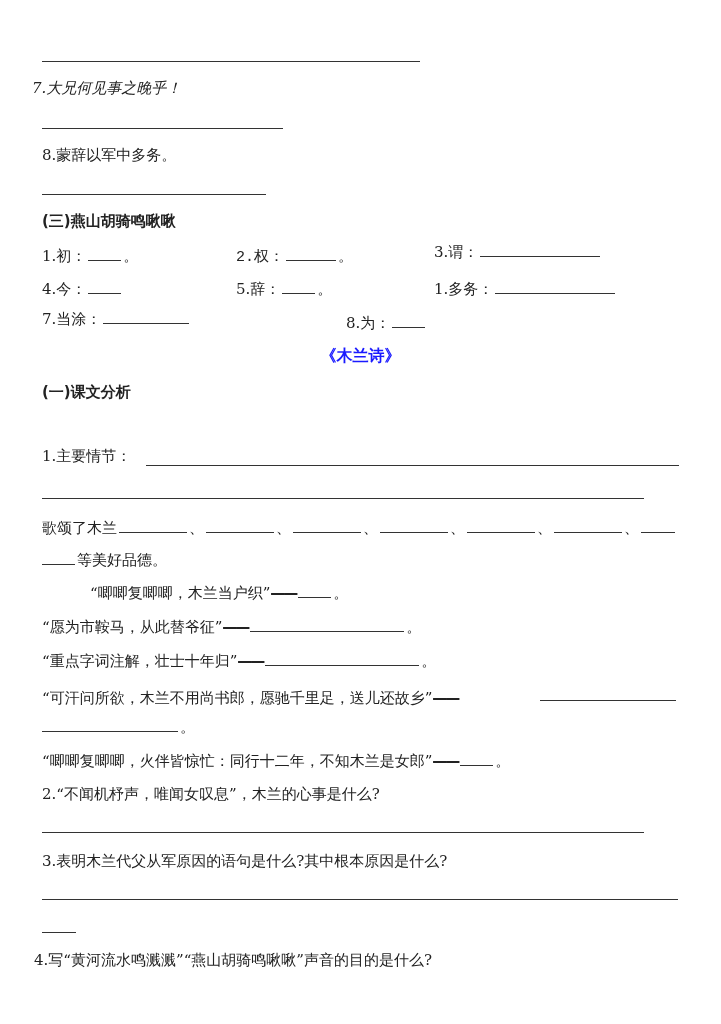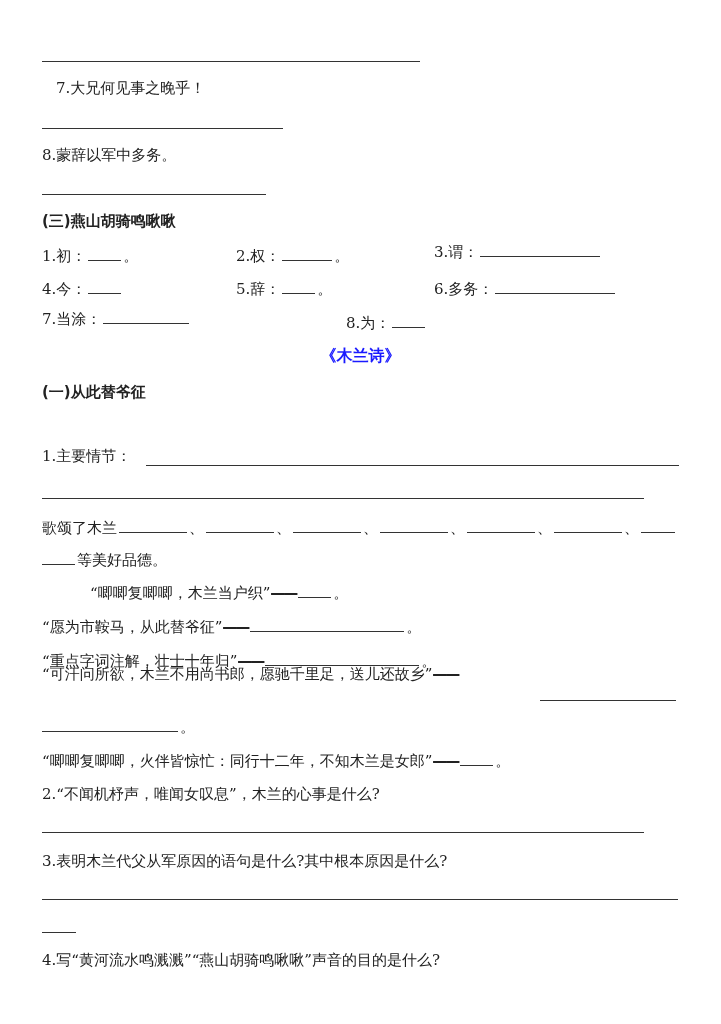--- a/index.html
+++ b/index.html
@@ -9,56 +9,56 @@
     .line { position: absolute; height: 0; border-top: 1px solid #333; }
     .blank { display: inline-block; border-bottom: 1px solid #333; height: 14px; vertical-align: baseline; margin: 0 2px; }
     .bold { font-family: "DejaVu Sans", "Liberation Sans", sans-serif; font-weight: bold; }
     .title { color: #1a1aff; font-family: "DejaVu Sans", "Liberation Sans", sans-serif; font-weight: bold; font-size: 16px; }
     .dash { font-weight: bold; font-family: "DejaVu Sans", sans-serif; letter-spacing: -2px; }
   </style>
 </head>
 <body>
 
 <div class="line" style="left:42px;top:61px;width:378px;"></div>
-<div class="abs" style="left:56px;top:78px;">7.大兄何见事之晚乎！</div>
+<div class="abs" style="left:32px;top:78px;font-style:italic;">7.大兄何见事之晚乎！</div>
 <div class="line" style="left:42px;top:128px;width:241px;"></div>
 <div class="abs" style="left:42px;top:145px;">8.蒙辞以军中多务。</div>
 <div class="line" style="left:42px;top:194px;width:224px;"></div>
 
 <div class="abs bold" style="left:42px;top:211px;">(三)燕山胡骑鸣啾啾</div>
 
 <div class="abs" style="left:42px;top:246px;">
   <span>1.初：</span><span class="blank" style="width:33px;"></span><span>。</span>
 </div>
-<div class="abs" style="left:236px;top:246px;">
+<div class="abs" style="left:236px;top:246px;font-family:Liberation Mono, monospace;">
   <span>2.权：</span><span class="blank" style="width:50px;"></span><span>。</span>
 </div>
 <div class="abs" style="left:434px;top:242px;">
   <span>3.谓：</span><span class="blank" style="width:120px;"></span>
 </div>
 
 <div class="abs" style="left:42px;top:279px;">
   <span>4.今：</span><span class="blank" style="width:33px;"></span>
 </div>
 <div class="abs" style="left:236px;top:279px;">
   <span>5.辞：</span><span class="blank" style="width:33px;"></span><span>。</span>
 </div>
 <div class="abs" style="left:434px;top:279px;">
-  <span>6.多务：</span><span class="blank" style="width:120px;"></span>
+  <span>1.多务：</span><span class="blank" style="width:120px;"></span>
 </div>
 
 <div class="abs" style="left:42px;top:309px;">
   <span>7.当涂：</span><span class="blank" style="width:86px;"></span>
 </div>
 <div class="abs" style="left:346px;top:313px;">
   <span>8.为：</span><span class="blank" style="width:33px;"></span>
 </div>
 
 <div class="abs title" style="left:0;width:721px;text-align:center;top:346px;">《木兰诗》</div>
-<div class="abs bold" style="left:42px;top:382px;">(一)从此替爷征</div>
+<div class="abs bold" style="left:42px;top:382px;">(一)课文分析</div>
 
 <div class="abs" style="left:42px;top:446px;">
   <span>1.主要情节：</span>
 </div>
 <div class="line" style="left:146px;top:465px;width:533px;"></div>
 <div class="line" style="left:42px;top:498px;width:602px;"></div>
 
 <div class="abs" style="left:42px;top:518px;">
   <span>歌颂了木兰</span><span class="blank" style="width:68px;"></span><span>、</span><span class="blank" style="width:68px;"></span><span>、</span><span class="blank" style="width:68px;"></span><span>、</span><span class="blank" style="width:68px;"></span><span>、</span><span class="blank" style="width:68px;"></span><span>、</span><span class="blank" style="width:68px;"></span><span>、</span><span class="blank" style="width:34px;"></span>
 </div>
@@ -68,31 +68,31 @@
 
 <div class="abs" style="left:42px;top:583px;margin-left:48px;">
   <span>“唧唧复唧唧，木兰当户织”</span><span class="dash">——</span><span class="blank" style="width:33px;"></span><span>。</span>
 </div>
 <div class="abs" style="left:42px;top:617px;">
   <span>“愿为市鞍马，从此替爷征”</span><span class="dash">——</span><span class="blank" style="width:154px;"></span><span>。</span>
 </div>
 <div class="abs" style="left:42px;top:651px;">
   <span>“重点字词注解，壮士十年归”</span><span class="dash">——</span><span class="blank" style="width:154px;"></span><span>。</span>
 </div>
-<div class="abs" style="left:42px;top:664px;">
+<div class="abs" style="left:42px;top:688px;">
   <span>“可汗问所欲，木兰不用尚书郎，愿驰千里足，送儿还故乡”</span><span class="dash">——</span>
 </div>
 <div class="line" style="left:540px;top:700px;width:136px;"></div>
 <div class="abs" style="left:42px;top:717px;">
   <span class="blank" style="width:136px;margin-left:0;"></span><span>。</span>
 </div>
 <div class="abs" style="left:42px;top:751px;">
   <span>“唧唧复唧唧，火伴皆惊忙：同行十二年，不知木兰是女郎”</span><span class="dash">——</span><span class="blank" style="width:33px;"></span><span>。</span>
 </div>
 
 <div class="abs" style="left:42px;top:784px;">2.“不闻机杼声，唯闻女叹息”，木兰的心事是什么?</div>
 <div class="line" style="left:42px;top:832px;width:602px;"></div>
 
 <div class="abs" style="left:42px;top:851px;">3.表明木兰代父从军原因的语句是什么?其中根本原因是什么?</div>
 <div class="line" style="left:42px;top:899px;width:636px;"></div>
 <div class="line" style="left:42px;top:932px;width:34px;"></div>
 
-<div class="abs" style="left:42px;top:950px;">4.写“黄河流水鸣溅溅”“燕山胡骑鸣啾啾”声音的目的是什么?</div>
+<div class="abs" style="left:34px;top:950px;">4.写“黄河流水鸣溅溅”“燕山胡骑鸣啾啾”声音的目的是什么?</div>
 
 </body></html>

